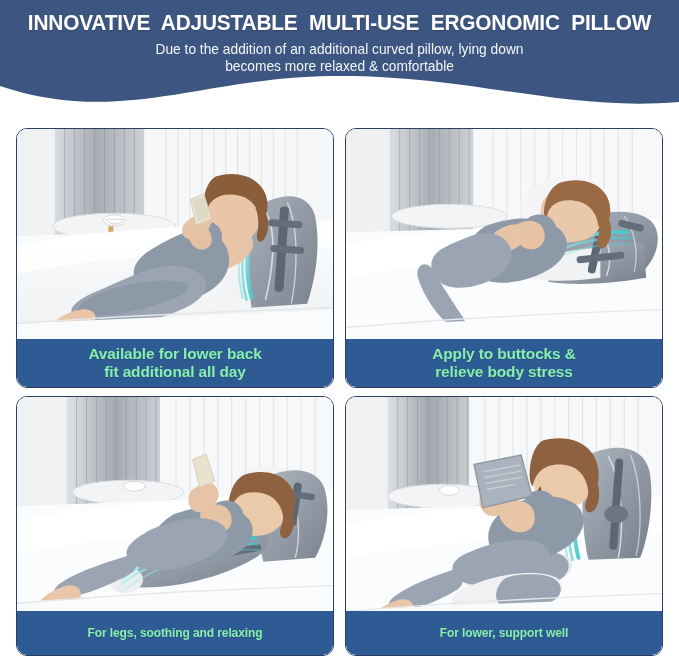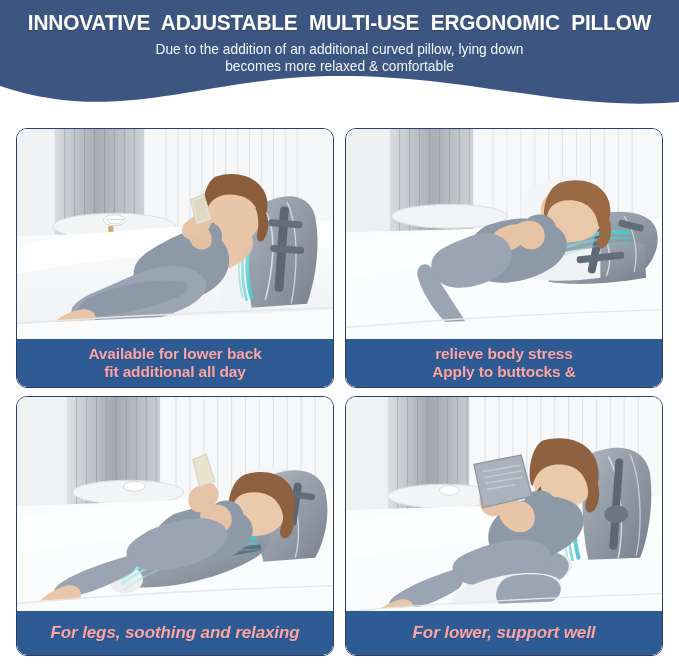--- a/index.html
+++ b/index.html
@@ -62,31 +62,31 @@
     overflow:hidden;
     background:#eef1f4;
   }
 
   .photo { position:absolute; inset:0; overflow:hidden; }
   .photo svg { width:100%; height:100%; display:block; }
 
   .caption {
     position:absolute; left:0; right:0; bottom:0;
     background:#2f5b94;
-    color:#fca5a5;
+    color:#86efac;
     text-align:center;
     font-size:15.4px;
     font-weight:bold;
     line-height:18px;
     letter-spacing:-0.1px;
     display:flex; align-items:center; justify-content:center;
     text-shadow:0 1px 1px rgba(0,0,0,.15);
   }
   .caption.two-line { height:48px; }
-  .caption.one-line { height:44px; font-size:17px;font-style:italic; }
+  .caption.one-line { height:44px; font-size:12px; }
   .caption span { display:block; padding:0 6px; }
 </style>
 </head>
 <body>
 
 <div class="page">
 
   <div class="header">
     <div class="header-text">
       <div class="title">INNOVATIVE  ADJUSTABLE  MULTI-USE ERGONOMIC  PILLOW</div>
@@ -274,22 +274,22 @@
           <path d="M104,194 C88,198 64,206 50,214 C38,222 42,230 56,228 C76,224 98,214 110,206 C118,200 114,192 104,194 Z" fill="#8e99a8"></path>
           <path d="M56,212 C42,214 30,222 26,230 C22,238 30,242 42,240 C56,238 68,230 70,222 C72,214 66,210 56,212 Z" fill="#e9c6a8"></path>
           <path d="M34,226 C24,230 16,236 14,242 C12,248 20,250 30,246 C40,242 46,236 46,230 C46,224 42,222 34,226 Z" fill="#e6c0a0"></path>
           <path d="M0,198 L318,186 L318,260 L0,260 Z" fill="#fafbfc"></path>
           <path d="M0,200 C90,192 200,186 318,182" stroke="#e4e7ea" stroke-width="1.4" fill="none"></path>
           <rect x="0" y="236" width="318" height="24" fill="#eceef0" opacity=".55"></rect>
         </svg>
       </div>
       <div class="caption two-line">
         <div>
+          <span>Apply to buttocks &amp;</span>
           <span>relieve body stress</span>
-          <span>Apply to buttocks &amp;</span>
         </div>
       </div>
     </div>
 
     <div class="panel">
       <div class="photo">
         <svg viewBox="0 0 318 260" preserveAspectRatio="xMidYMid slice">
           <defs>
             <linearGradient id="p3cur" x1="0" y1="0" x2="1" y2="0">
               <stop offset="0" stop-color="#dfe2e5"></stop>

